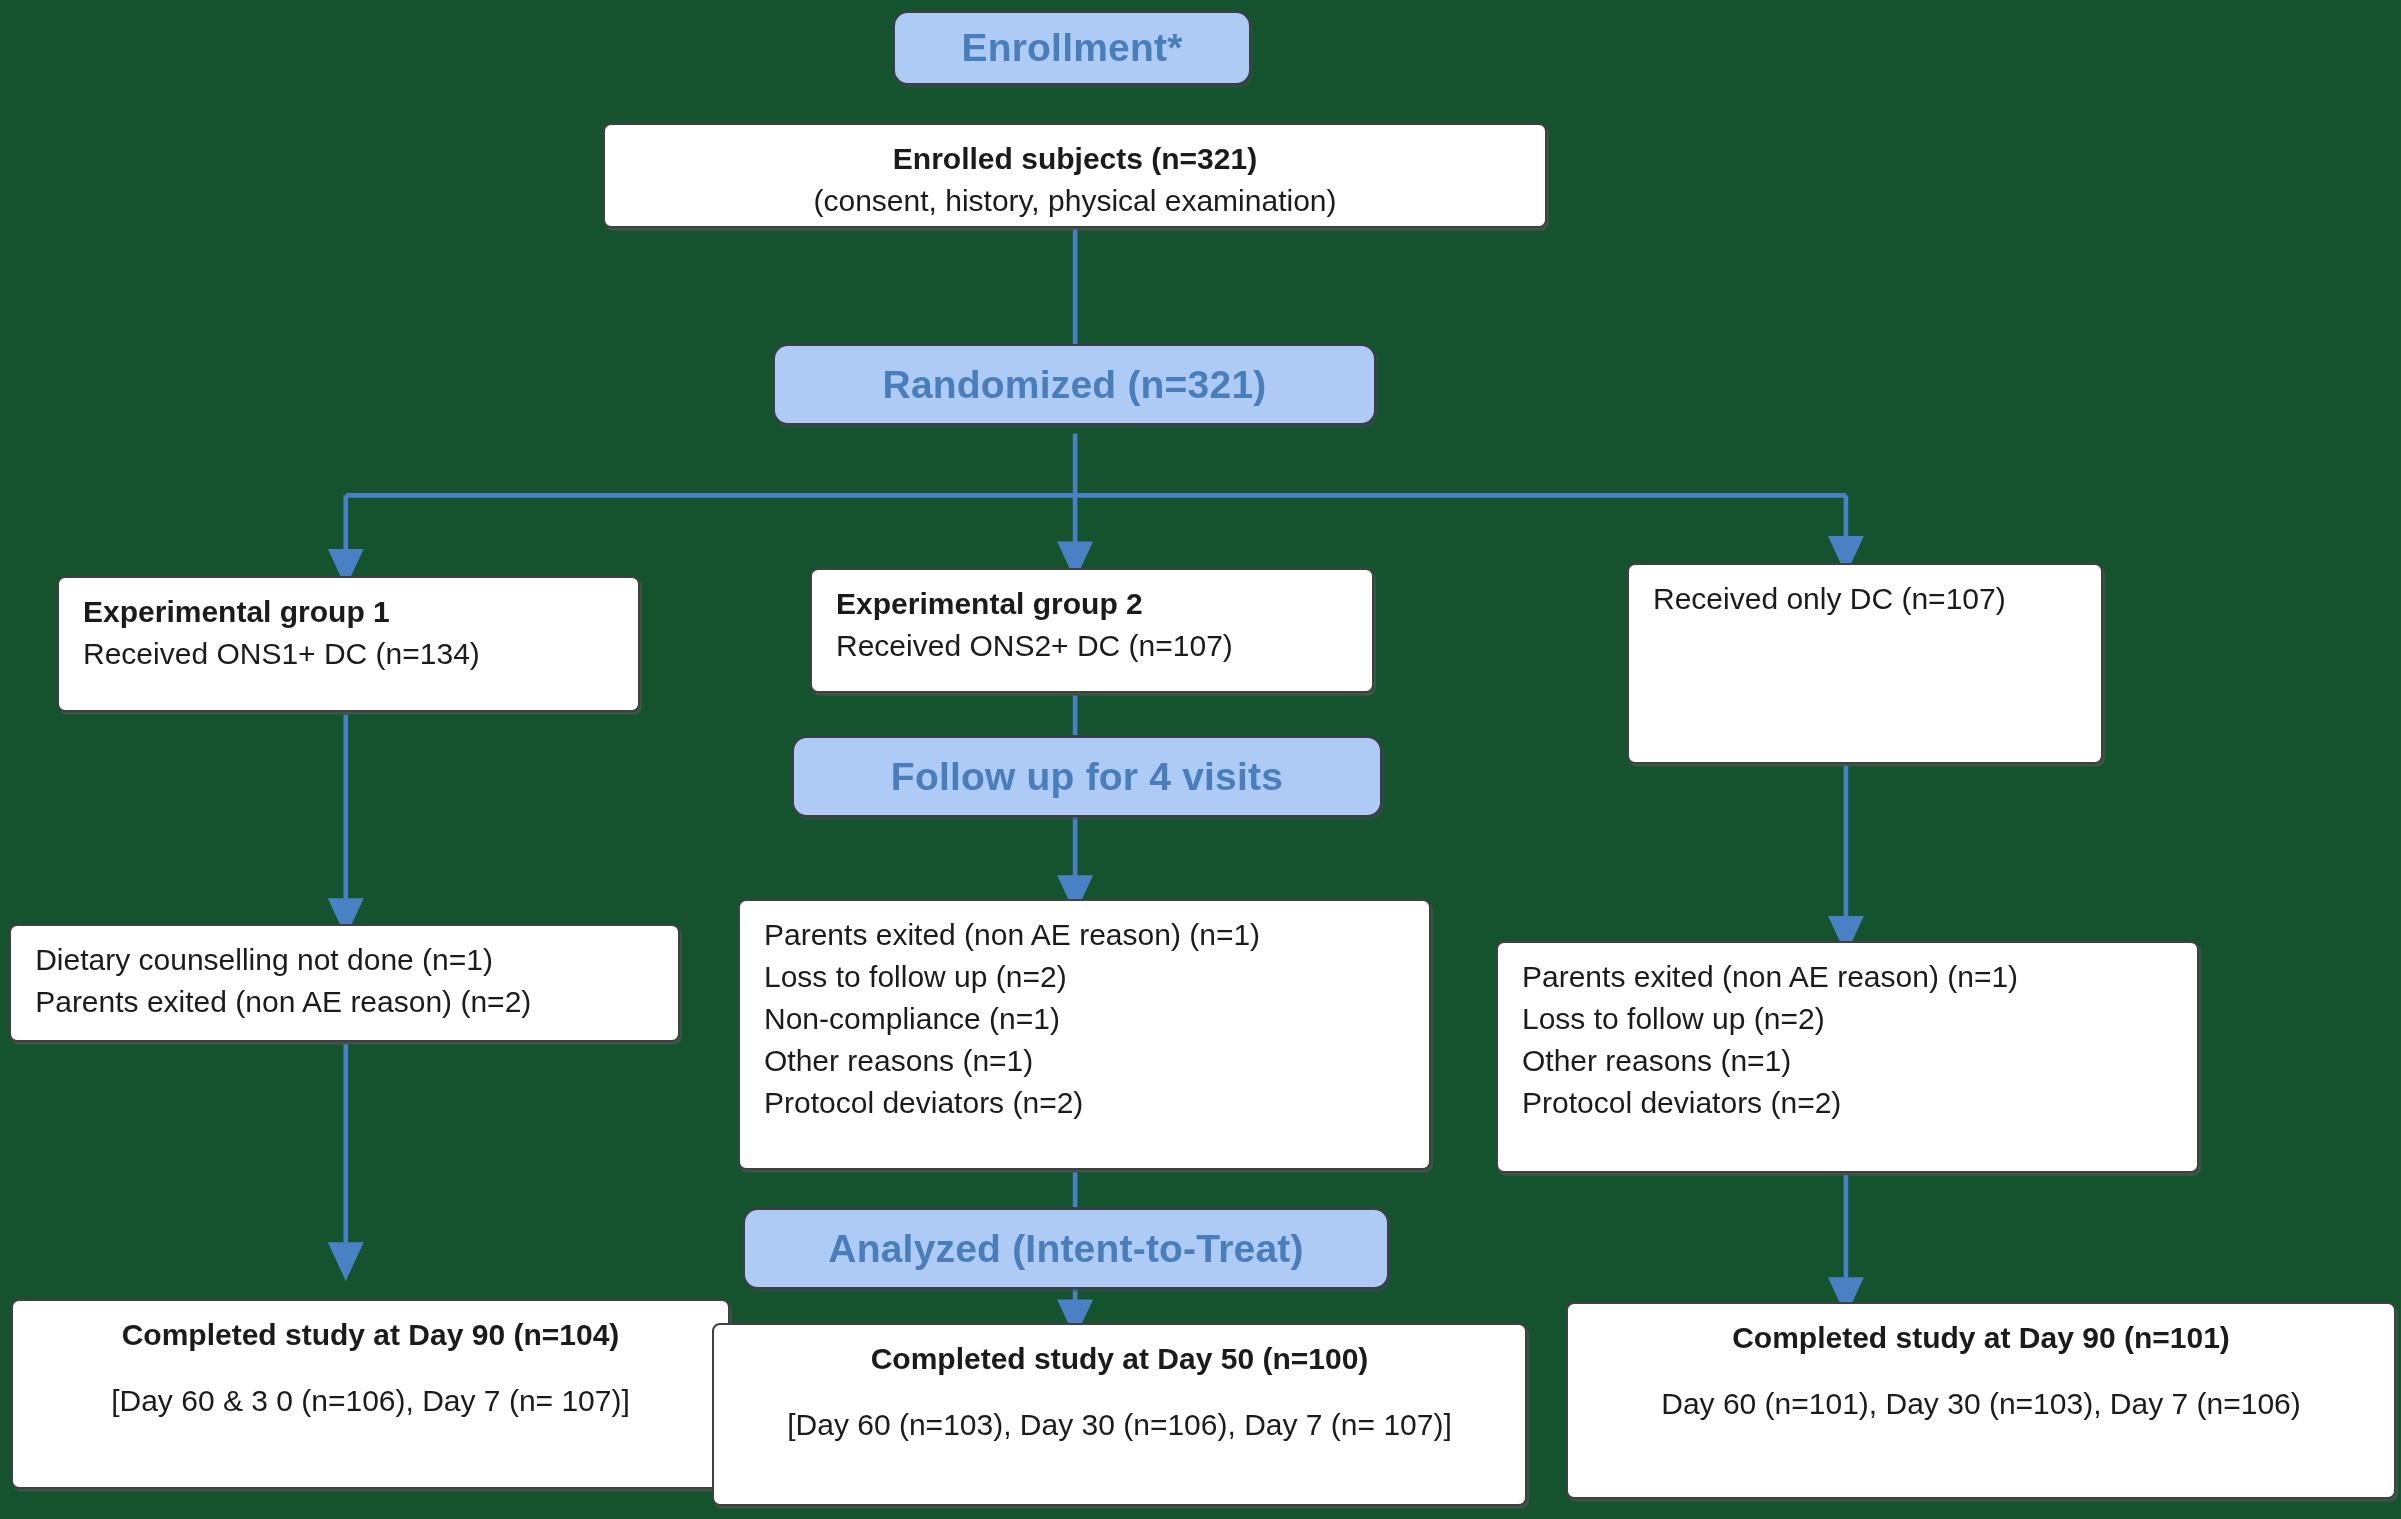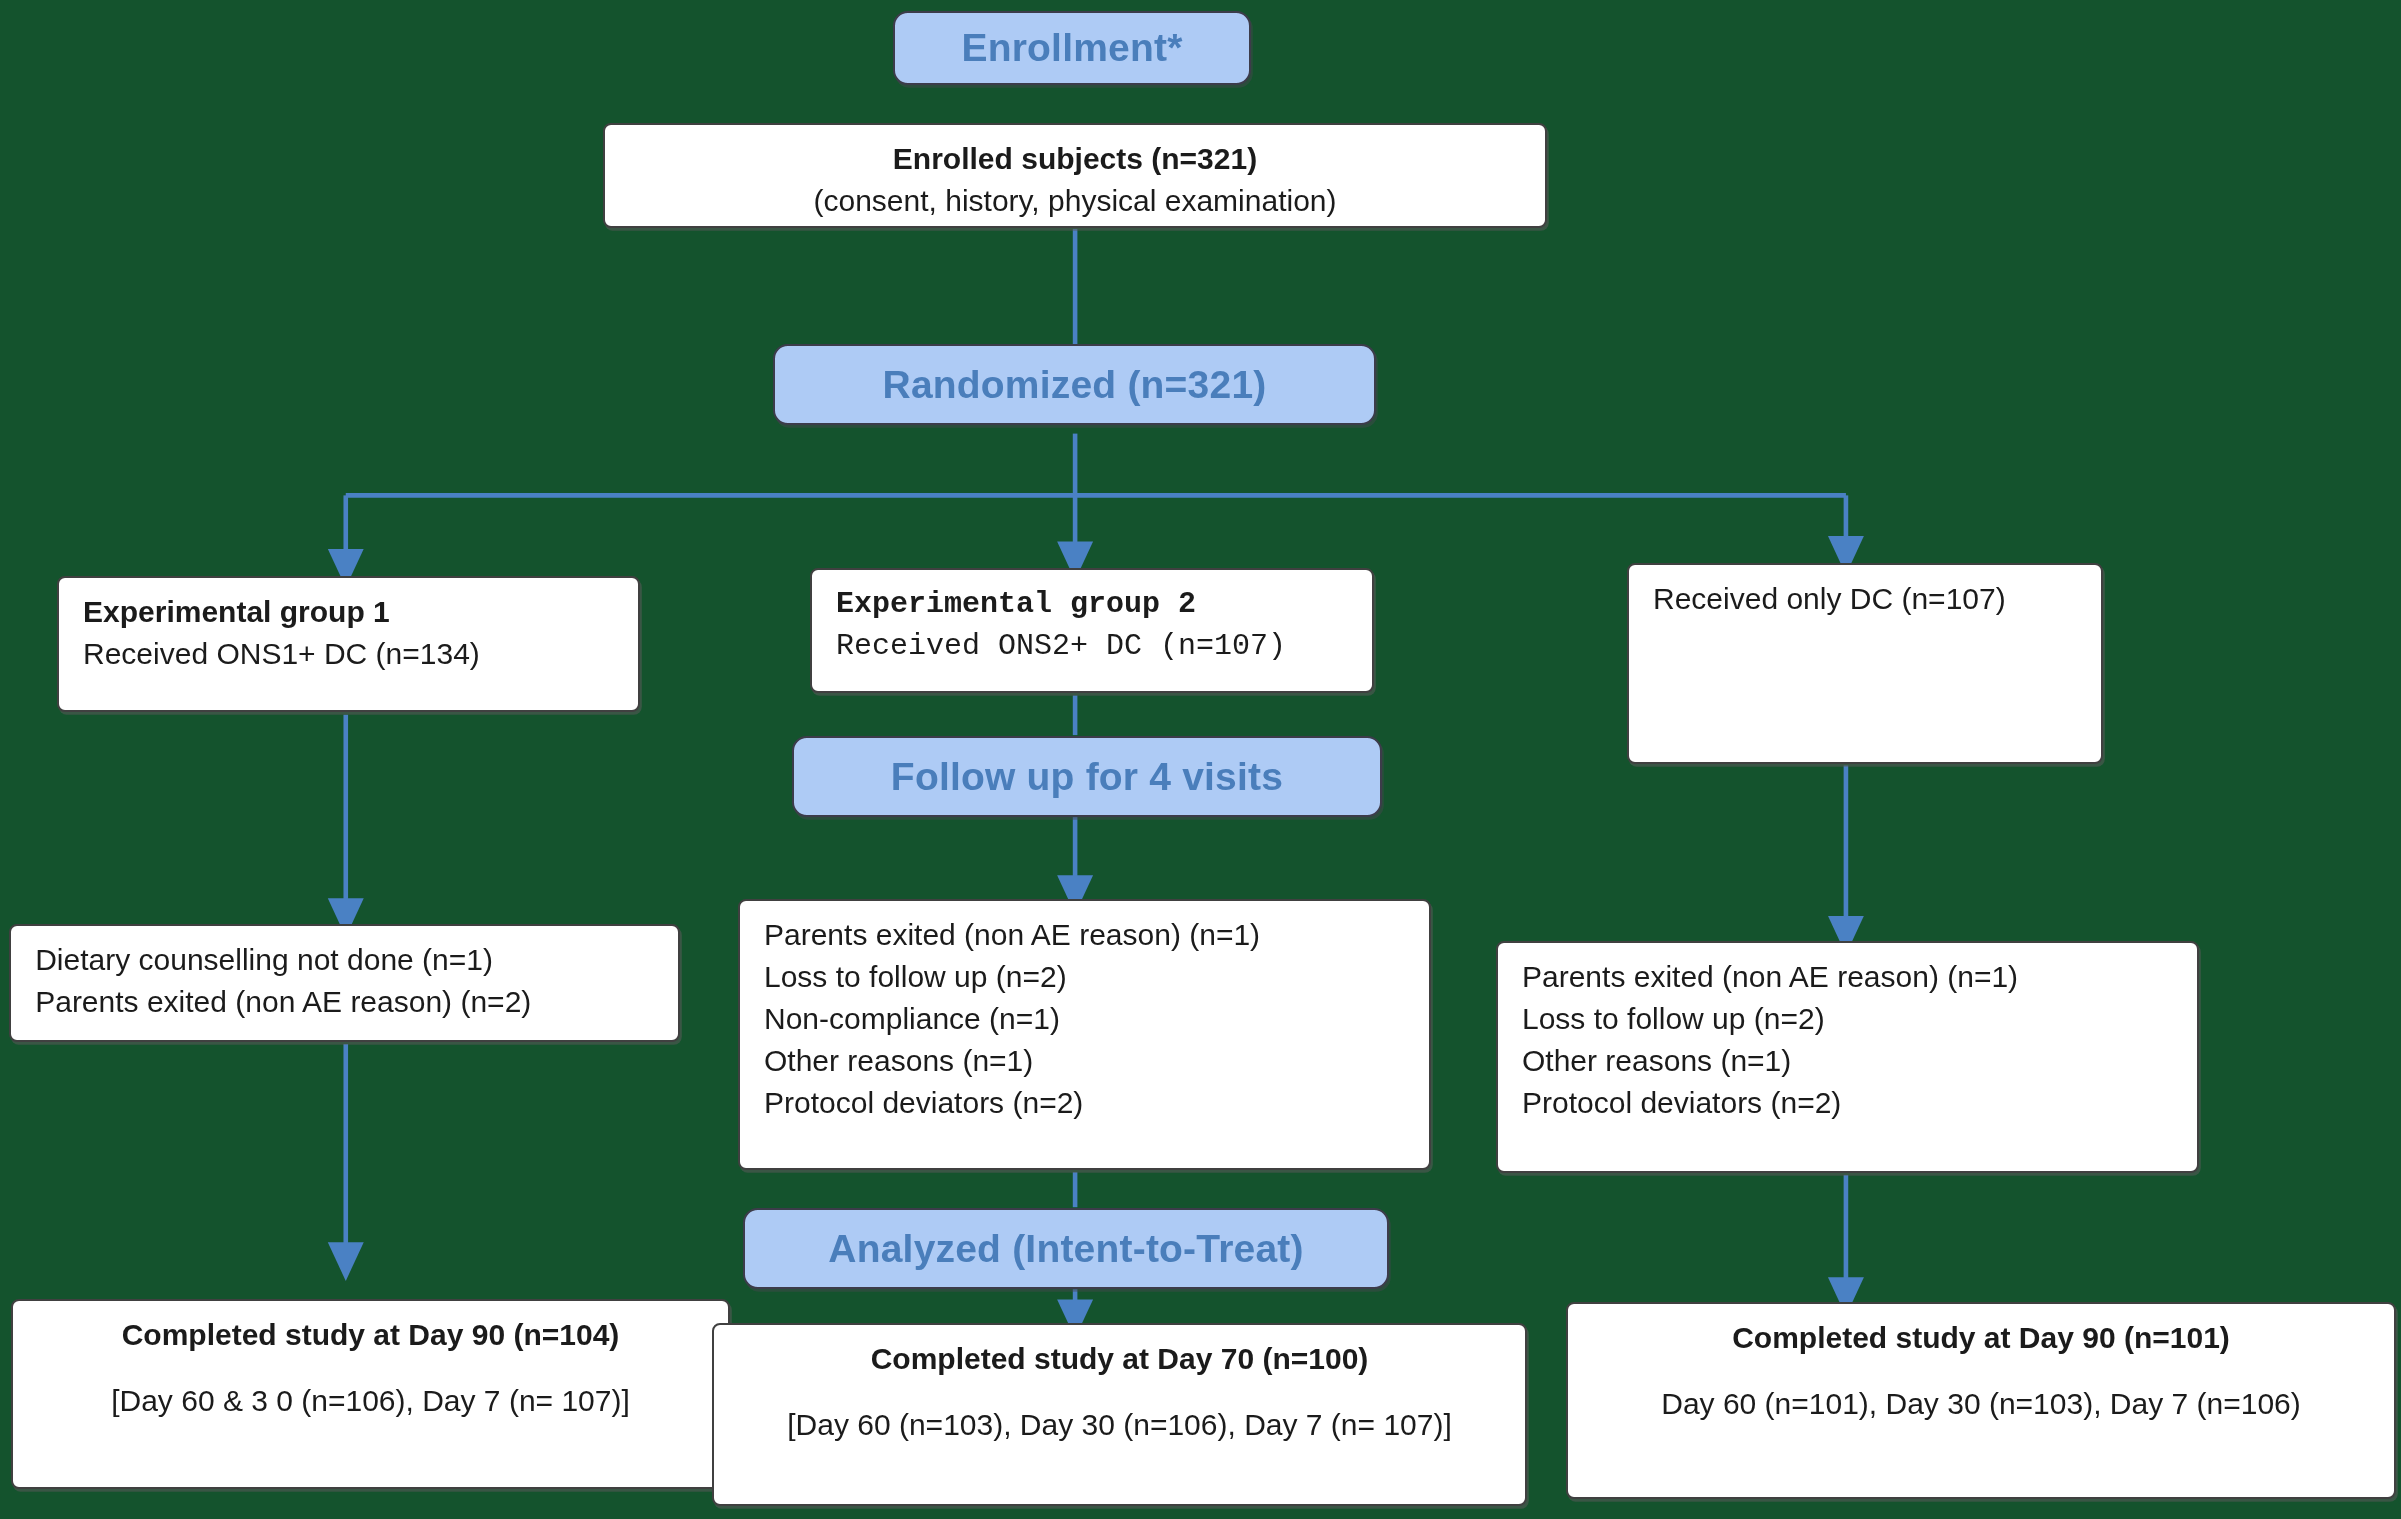--- a/index.html
+++ b/index.html
@@ -69,21 +69,21 @@
   .left { text-align: left; }
   .gap { height: 24px; }
 
   
   #enrollment-stage   { left: 893px;  top: 11px;   width: 358px;  height: 74px; }
   #enrolled-box       { left: 603px;  top: 123px;  width: 944px; height: 105px; }
 
   #randomized-stage   { left: 773px;  top: 344px;  width: 603px;  height: 81px; }
 
   #group1-box         { left: 57px;   top: 576px;  width: 583px;  height: 136px; }
-  #group2-box         { left: 810px;  top: 568px;  width: 564px;  height: 125px; font-family: Liberation Mono, monospace; }
+  #group2-box         { left: 810px;  top: 568px;  width: 564px;  height: 125px; }
   #group3-box         { left: 1627px; top: 563px;  width: 476px;  height: 201px; }
 
   #followup-stage     { left: 792px;  top: 736px;  width: 590px;  height: 81px; }
 
   #drop1-box          { left: 9.2px;   top: 924px; width: 671px;  height: 118px; }
   #drop2-box          { left: 738px;  top: 899px;  width: 693px;  height: 271px; }
   #drop3-box          { left: 1496px; top: 941px; width: 703px;  height: 232px; }
 
   #analyzed-stage     { left: 743px;  top: 1208px; width: 646px;  height: 81px; }
 
@@ -204,21 +204,21 @@
   <div class="node plain-box" id="final1-box">
     <div class="box-inner center">
       <span class="line bold">Completed study at Day 90 (n=104)</span>
       <div class="gap"></div>
       <span class="line">[Day 60 &amp; 3 0 (n=106), Day 7 (n= 107)]</span>
     </div>
   </div>
 
   <div class="node plain-box" id="final2-box">
     <div class="box-inner center">
-      <span class="line bold">Completed study at Day 70 (n=100)</span>
+      <span class="line bold">Completed study at Day 50 (n=100)</span>
       <div class="gap"></div>
       <span class="line">[Day 60 (n=103), Day 30 (n=106), Day 7 (n= 107)]</span>
     </div>
   </div>
 
   <div class="node plain-box" id="final3-box">
     <div class="box-inner center">
       <span class="line bold">Completed study at Day 90 (n=101)</span>
       <div class="gap"></div>
       <span class="line">Day 60 (n=101), Day 30 (n=103), Day 7 (n=106)</span>

